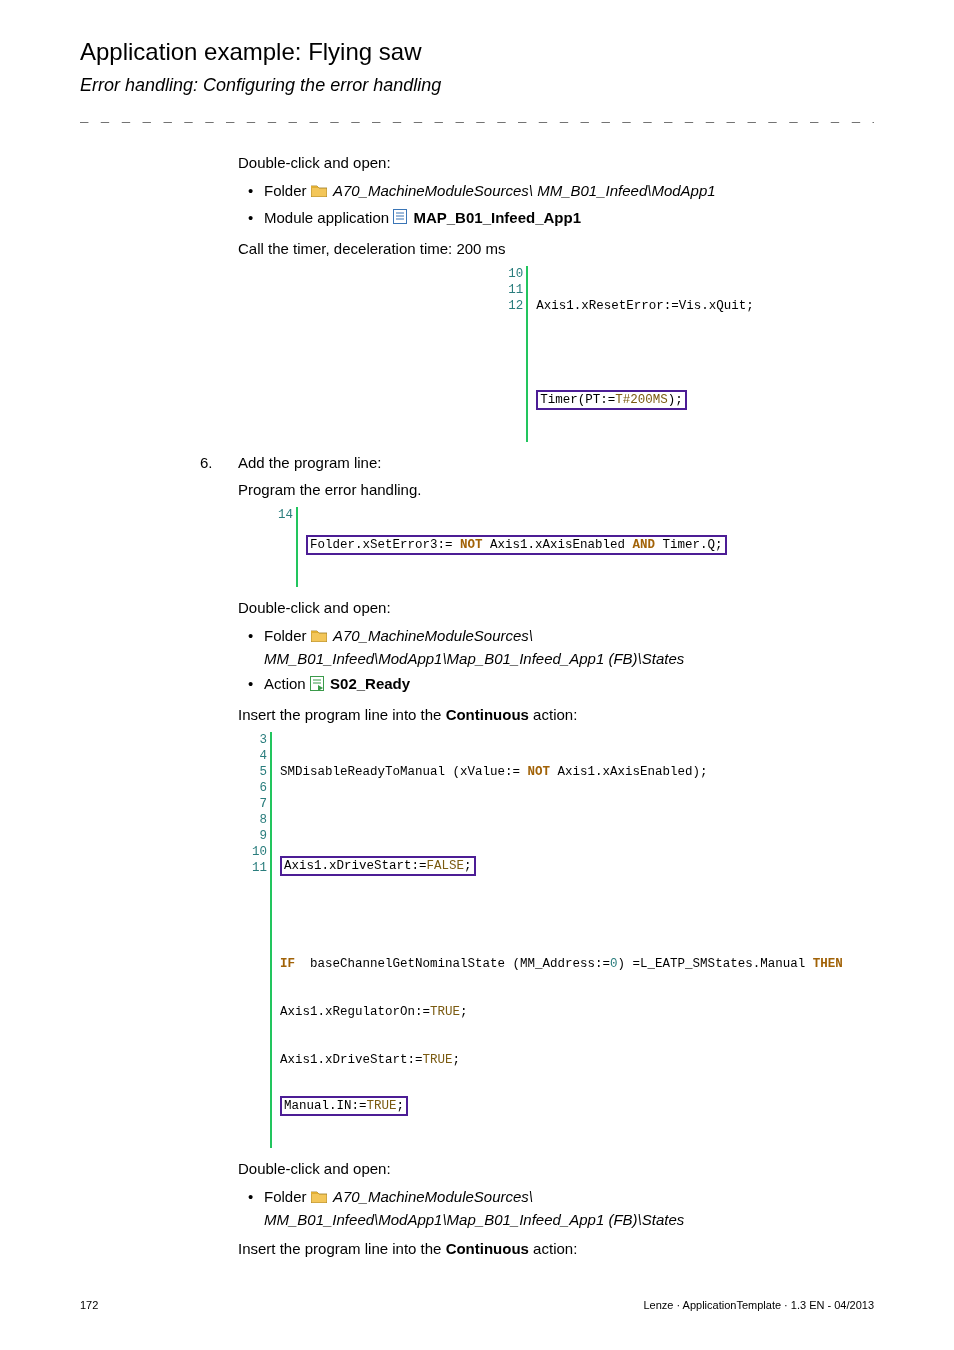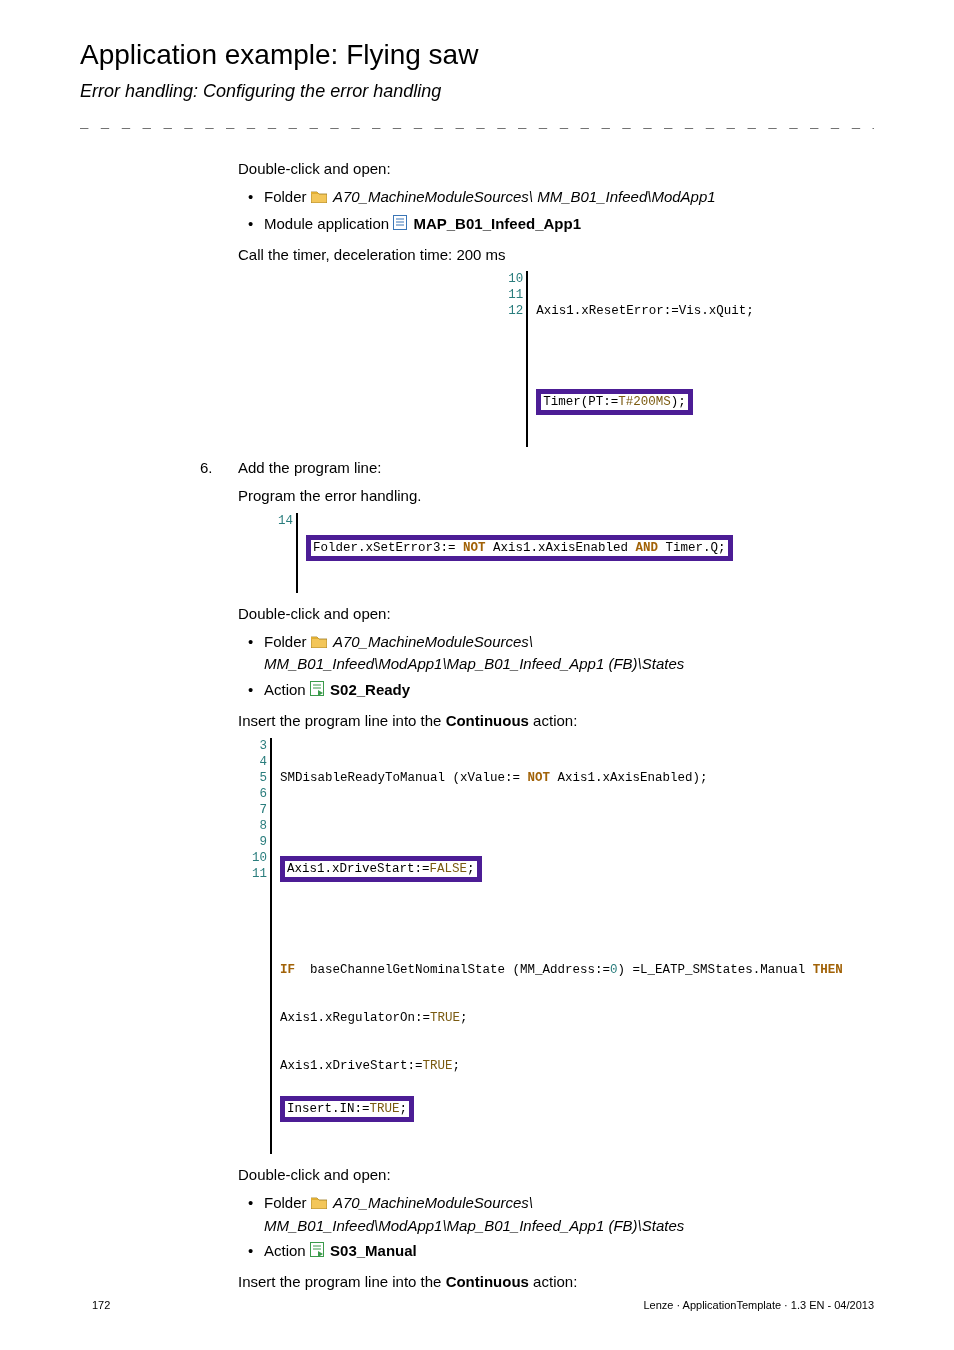--- a/index.html
+++ b/index.html
@@ -10,21 +10,21 @@
     height: 1350px;
     position: relative;
     color: #000;
     font-size: 15px;
     line-height: 1.45;
   }
   .page {
     padding: 35px 80px 0 80px;
   }
   h1 {
-    font-size: 28px;
+    font-size: 24px;
     font-weight: 400;
     margin-bottom: 2px;
   }
   .subhead {
     font-size: 18px;
     margin-bottom: 6px;
     font-style: italic;
   }
   .dashline {
     letter-spacing: 2px;
@@ -79,43 +79,43 @@
     display: flex;
     font-family: "Courier New", monospace;
     font-size: 12.5px;
     line-height: 16px;
     margin: 5px 0 10px 0;
   }
   .gutter {
     text-align: right;
     color: #2a7d7d;
     padding-right: 3px;
-    border-right: 2px solid #000000;
+    border-right: 2px solid #22c55e;
     min-width: 20px;
   }
   .gutter .gl { height: 16px; }
   .codelines {
     padding-left: 8px;
     white-space: pre;
   }
   .codelines .row { height: 16px; display: flex; align-items: flex-end; }
   .tok-kw { color: #a16207; font-weight: bold; }
   .tok-val { color: #7a5a10; }
   .tok-num { color: #2a7d7d; }
   .redbox {
-    border: 5px solid #4c1d95;
+    border: 2px solid #4c1d95;
     padding: 0 2px;
     display: inline-block;
   }
   .cb-center { justify-content: center; }
   .cb-shift14 { padding-left: 14px; }
   .footer {
     position: absolute;
     bottom: 36px;
-    left: 92px;
+    left: 80px;
     right: 80px;
     display: flex;
     justify-content: space-between;
     font-size: 11px;
   }
 </style>
 </head>
 <body>
 
 <div class="page">
@@ -224,49 +224,37 @@
             <div class="gl">11</div>
         </div>
         <div class="codelines">
           <div class="row"><span>SMDisableReadyToManual (xValue:= </span><span class="tok-kw">NOT</span><span> Axis1.xAxisEnabled);</span></div>
           <div class="row"></div>
           <div class="row"><span class="redbox"><span>Axis1.xDriveStart:=</span><span class="tok-val">FALSE</span><span>;</span></span></div>
           <div class="row"></div>
           <div class="row"><span class="tok-kw">IF</span><span>  baseChannelGetNominalState (MM_Address:=</span><span class="tok-num">0</span><span>) =L_EATP_SMStates.Manual </span><span class="tok-kw">THEN</span></div>
           <div class="row"><span>Axis1.xRegulatorOn:=</span><span class="tok-val">TRUE</span><span>;</span></div>
           <div class="row"><span>Axis1.xDriveStart:=</span><span class="tok-val">TRUE</span><span>;</span></div>
-          <div class="row"><span class="redbox"><span>Insert.IN:=</span><span class="tok-val">TRUE</span><span>;</span></span></div>
+          <div class="row"><span class="redbox"><span>Manual.IN:=</span><span class="tok-val">TRUE</span><span>;</span></span></div>
         </div>
       </div>
 
       <div class="para">Double-click and open:</div>
       <ul class="sub">
         <li>
           <span>Folder</span>
           <span class="icon-folder">
             <svg viewBox="0 0 16 13">
                 <path d="M0 2h6l2 2h8v9H0z" fill="#f3c659" stroke="#9c7a20" stroke-width="0.8"></path>
                 <path d="M0 2h6l2 2H0z" fill="#e0ae33"></path>
               </svg>
           </span>
           <span class="italic">A70_MachineModuleSources\</span><br>
           <span class="italic">MM_B01_Infeed\ModApp1\Map_B01_Infeed_App1 (FB)\States</span>
         </li>
-        <li>
-          <span>Action</span>
-          <span class="icon-action">
-            <svg viewBox="0 0 14 15">
-                <rect x="0.5" y="0.5" width="13" height="14" fill="#fff" stroke="#3a9a4a"></rect>
-                <line x1="3" y1="4" x2="11" y2="4" stroke="#3a9a4a"></line>
-                <line x1="3" y1="7" x2="11" y2="7" stroke="#3a9a4a"></line>
-                <path d="M8 9l5 3-5 3z" fill="#3a9a4a"></path>
-              </svg>
-          </span>
-          <span class="bold">S03_Manual</span>
-        </li>
       </ul>
 
       <div class="para">
         <span>Insert the program line into the </span><span class="bold">Continuous</span><span> action:</span>
       </div>
 
     </div>
   </div>
 </div>
 

